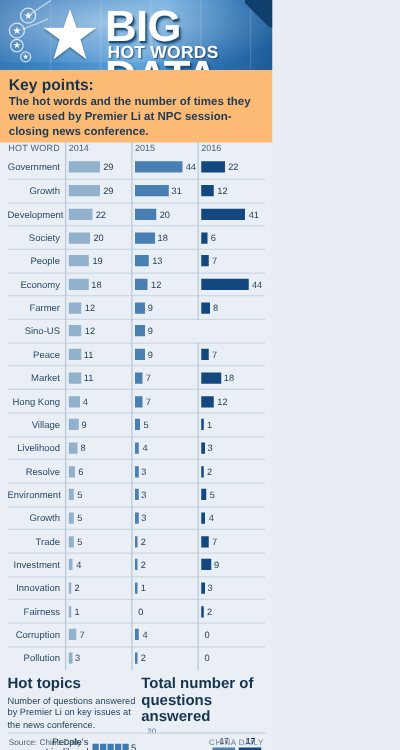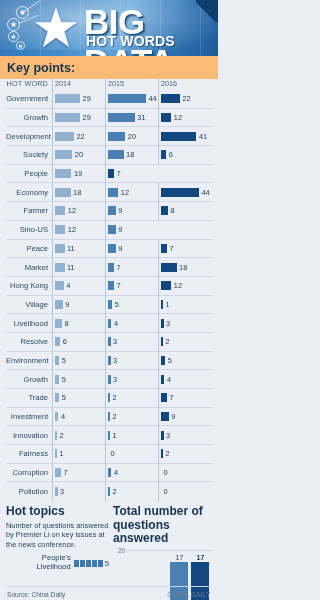--- a/index.html
+++ b/index.html
@@ -150,20 +150,21 @@
       <polygon points="50,3 62,37 98,37 69,58 80,94 50,72 20,94 31,58 2,37 38,37" fill="#ffffff"></polygon>
     </svg>
 
     <div class="title-big">BIG DATA</div>
     <div class="title-sub">HOT WORDS</div>
     <div class="corner-fold"></div>
   </div>
 
   <div class="keypoints">
     <div class="kp-title">Key points:</div>
+    <div class="kp-body">The hot words and the number of times they were used by Premier Li at NPC session-closing news conference.</div>
   </div>
 
   <div class="table">
     <div class="thead">
       <div class="th-word">HOT WORD</div>
       <div class="th-yr">2014</div>
       <div class="th-yr">2015</div>
       <div class="th-yr">2016</div>
     </div>
     <div id="tbody">
@@ -225,20 +226,24 @@
           <div class="cell y2016">
             <span class="bar" style="width: 5.18182px;"></span>
             <span class="val">6</span>
           </div>
         </div>
         <div class="trow">
           <div class="lbl">People</div>
           <div class="cell y2014">
             <span class="bar" style="width: 16.4091px;"></span>
             <span class="val">19</span>
+          </div>
+          <div class="cell y2015">
+            <span class="bar" style="width: 11.2273px;"></span>
+            <span class="val">13</span>
           </div>
           <div class="cell y2016">
             <span class="bar" style="width: 6.04545px;"></span>
             <span class="val">7</span>
           </div>
         </div>
         <div class="trow">
           <div class="lbl">Economy</div>
           <div class="cell y2014">
             <span class="bar" style="width: 15.5455px;"></span>

